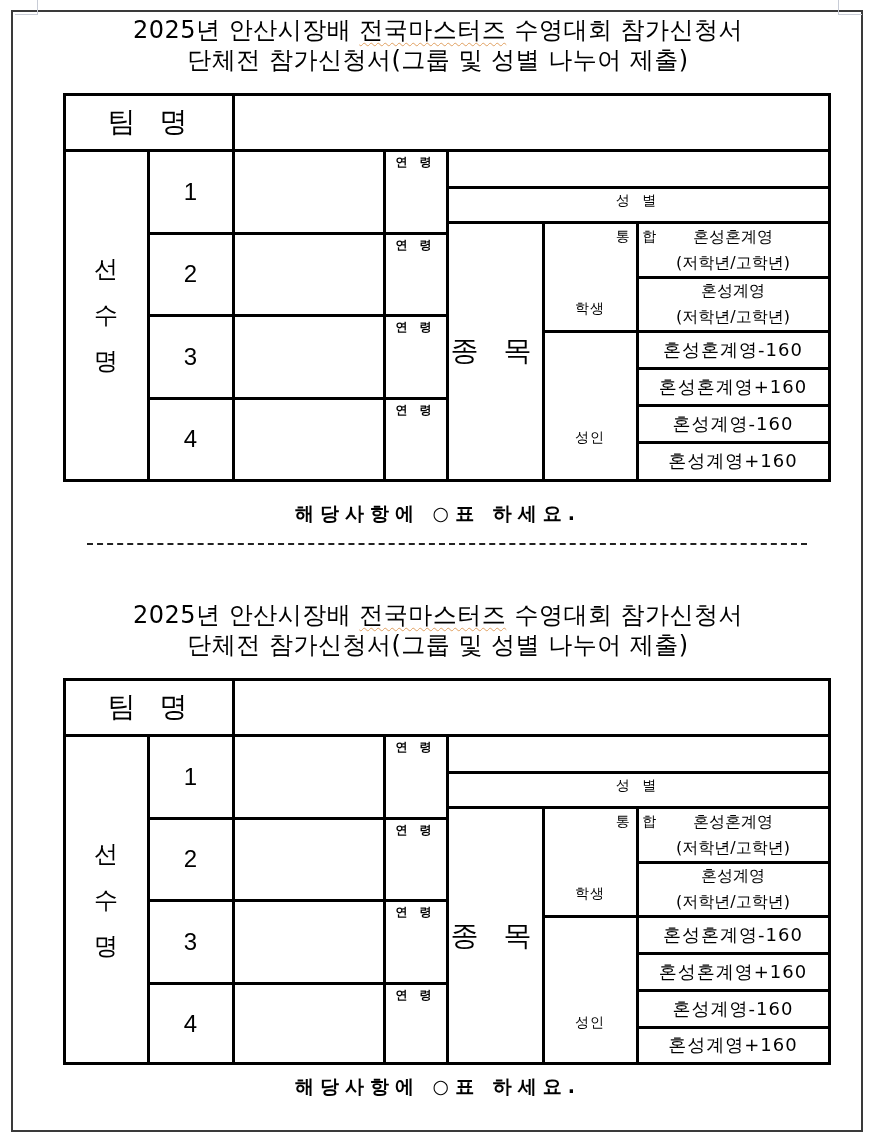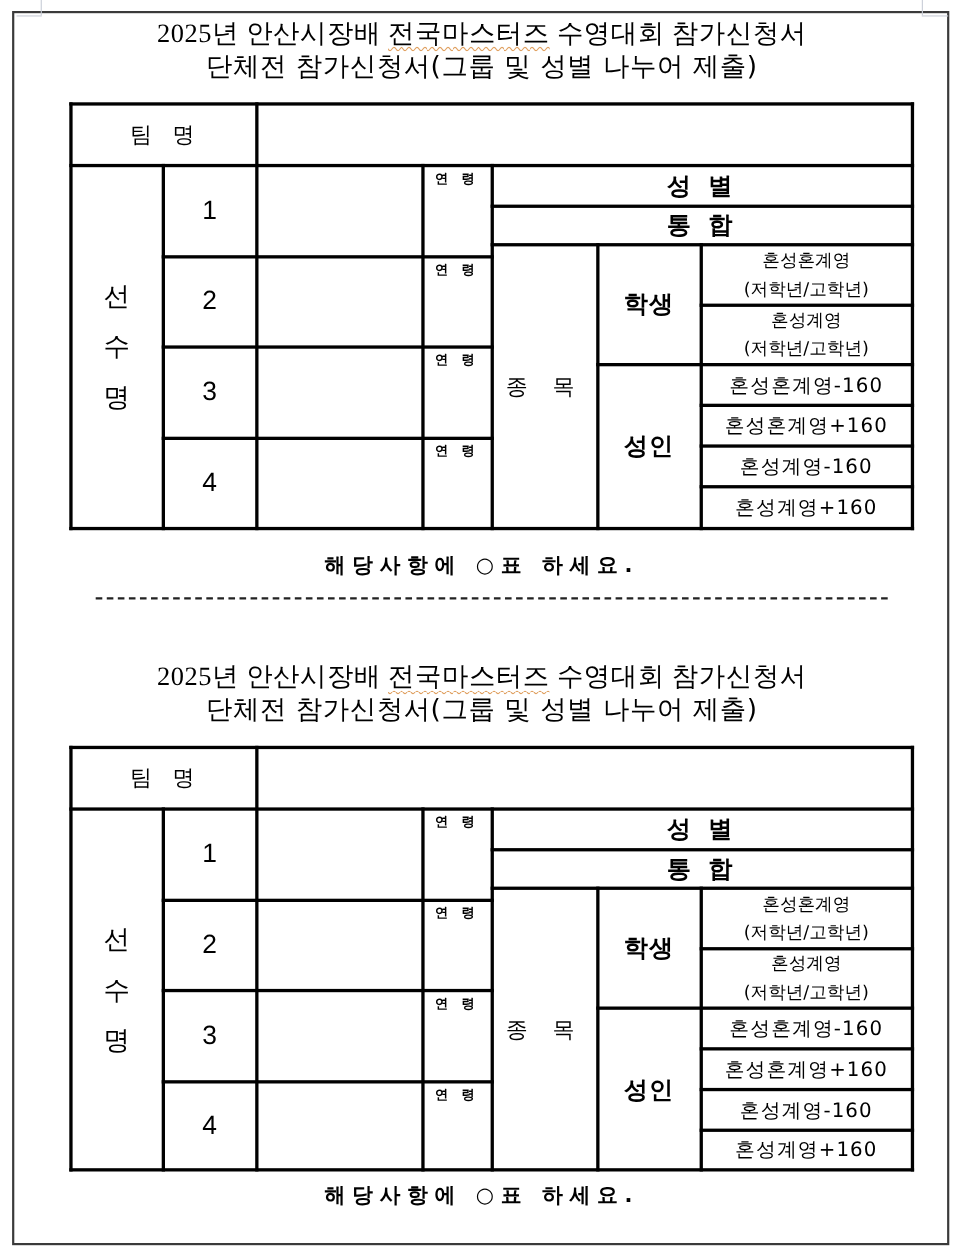--- a/index.html
+++ b/index.html
@@ -5,29 +5,29 @@
   html, body { margin: 0; padding: 0; background: #ffffff; }
   body { width: 876px; height: 1144px; position: relative; overflow: hidden;
          font-family: "DejaVu Sans", "Liberation Sans", sans-serif; color: #000; }
   .corner-mark { position: absolute; border-color: #c8ccd6; border-style: solid; width: 0; height: 0; }
   .page-border { position: absolute; left: 11px; top: 10px; width: 852px; height: 1122px;
                  border: 2px solid #3a3a3a; box-sizing: border-box; }
   .form { position: absolute; left: 0; width: 876px; height: 585px; }
   .title { position: absolute; left: 0; width: 876px; text-align: center; font-size: 24px;
            letter-spacing: 0.5px; white-space: nowrap; }
   .title .underline-wavy { text-decoration: underline wavy #e0a060; text-decoration-thickness: 1px; text-underline-offset: 4px; }
-  .title1 { top: 14px; font-family: Liberation Serif, serif; }
+  .title1 { top: 14px; }
   .title2 { top: 44px; }
   .cell { position: absolute; box-sizing: border-box; display: flex; align-items: center; justify-content: center;
           text-align: center; }
   .line-h { position: absolute; height: 3px; background: #000; }
   .line-v { position: absolute; width: 3px; background: #000; }
-  .lbl-big { font-size: 20px; letter-spacing: 2px; }
+  .lbl-big { font-size: 28px; letter-spacing: 2px; }
   .lbl-num { font-size: 24px; font-family: "Liberation Sans", sans-serif; }
-  .lbl-mid { font-size: 22px; font-weight: bold; letter-spacing: 4px; }
+  .lbl-mid { font-size: 14px; font-weight: normal; letter-spacing: 4px; margin-top: 32px; }
   .lbl-age { font-size: 12px; font-weight: bold; letter-spacing: 4px; align-items: flex-start; padding-top: 4px; }
   .lbl-item { font-size: 18px; letter-spacing: 1px; font-family: "DejaVu Sans", sans-serif; white-space: nowrap; }
   .lbl-item-sm { font-size: 16px; line-height: 26px; flex-direction: column; white-space: nowrap; }
   .player-side { flex-direction: column; font-size: 24px; line-height: 46px; }
   .note { position: absolute; left: 0; width: 876px; text-align: center; font-size: 19px; font-weight: bold; letter-spacing: 6px; }
   .dash-line { position: absolute; left: 87px; width: 720px; height: 0; border-top: 2px dashed #222; top: 543px; }
   .input-cell { background: transparent; }
 </style>
 </head>
 <body>

